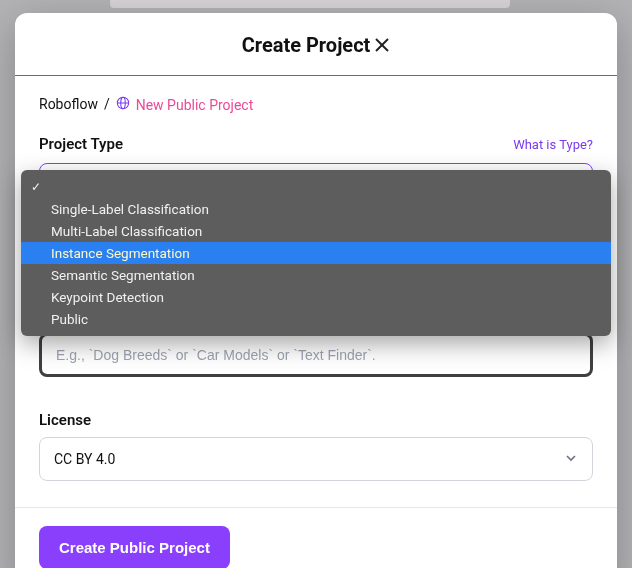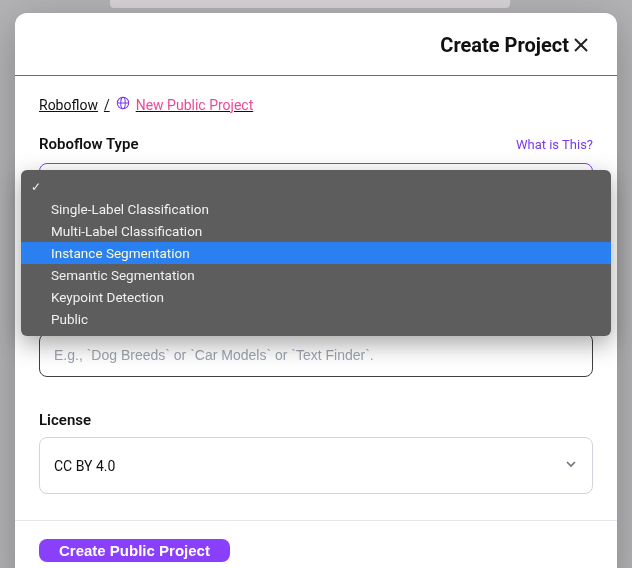--- a/index.html
+++ b/index.html
@@ -30,21 +30,21 @@
     top: 13px;
     width: 602px;
     background: #fff;
     border-radius: 12px;
     box-shadow: 0 10px 40px rgba(0,0,0,0.25);
     overflow: visible;
   }
   .modal-header {
     display: flex;
     align-items: center;
-    justify-content: flex-end;
+    justify-content: center;
     padding: 20px 24px 18px 28px;
   }
   .modal-title {
     font-size: 20px;
     font-weight: 700;
     color: #111;
   }
   .close-btn {
     width: 24px;
     height: 24px;
@@ -62,24 +62,23 @@
     width: 100%;
   }
   .modal-body {
     padding: 20px 24px 8px 24px;
     position: relative;
   }
   .breadcrumb {
     font-size: 14px;
     color: #111;
     display: flex;
-    align-items: flex-end;
+    align-items: flex-start;
     gap: 6px;
     margin-bottom: 22px;
-    text-decoration: underline;
   }
   .breadcrumb .slash { color: #111; }
   .breadcrumb-link {
     color: #ec4899;
     display: inline-flex;
     align-items: center;
     gap: 6px;
     cursor: pointer;
   }
   .globe-icon svg { width: 14px; height: 14px; }
@@ -105,31 +104,31 @@
     height: 44px;
     width: 100%;
     background: #fff;
   }
   .field-group {
     margin-bottom: 18px;
   }
   .text-input {
     width: 100%;
     height: 44px;
-    border: 1px solid #404040;
+    border: 3px solid #404040;
     border-radius: 8px;
     padding: 0 14px;
     font-size: 14px;
     color: #111;
     outline: none;
   }
   .text-input::placeholder { color: #9ca3af; }
   .license-select {
     width: 100%;
-    height: 57px;
+    height: 44px;
     border: 1px solid #d1d5db;
     border-radius: 8px;
     padding: 0 14px;
     font-size: 14px;
     color: #111;
     display: flex;
     align-items: center;
     justify-content: space-between;
     cursor: pointer;
   }
@@ -147,21 +146,21 @@
     font-size: 15px;
     color: #111;
     cursor: pointer;
     padding: 8px 10px;
   }
   .primary-btn {
     background: #8a3ffc;
     color: #fff;
     border: none;
     border-radius: 8px;
-    padding: 3px 20px;
+    padding: 13px 20px;
     font-size: 15px;
     font-weight: 600;
     cursor: pointer;
   }
   
   .dropdown {
     position: absolute;
     left: 6px;
     top: 157px;
     width: 590px;
@@ -235,22 +234,22 @@
             <ellipse cx="8" cy="8" rx="2.6" ry="6.5"></ellipse>
             <line x1="1.5" y1="8" x2="14.5" y2="8"></line>
           </svg>
         </span>
         <span>New Public Project</span>
       </span>
     </div>
 
     <div class="field-group">
       <div class="section-row">
-        <div class="label">Roboflow Type</div>
-        <div class="help-link">What is This?</div>
+        <div class="label">Project Type</div>
+        <div class="help-link">What is Type?</div>
       </div>
       <div class="select-box"></div>
     </div>
 
     <div style="height:108px"></div>
 
     <div class="field-group">
       <input class="text-input" type="text" placeholder="E.g., `Dog Breeds` or `Car Models` or `Text Finder`." style="">
     </div>
 

